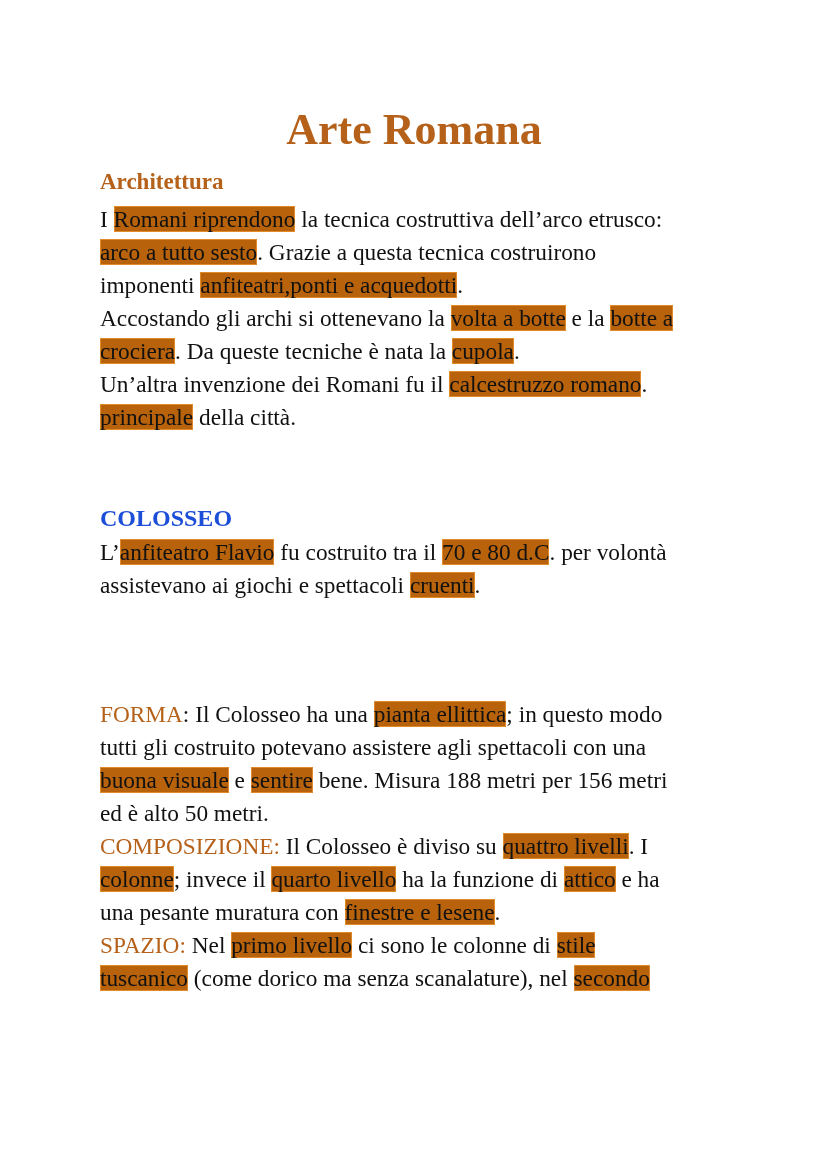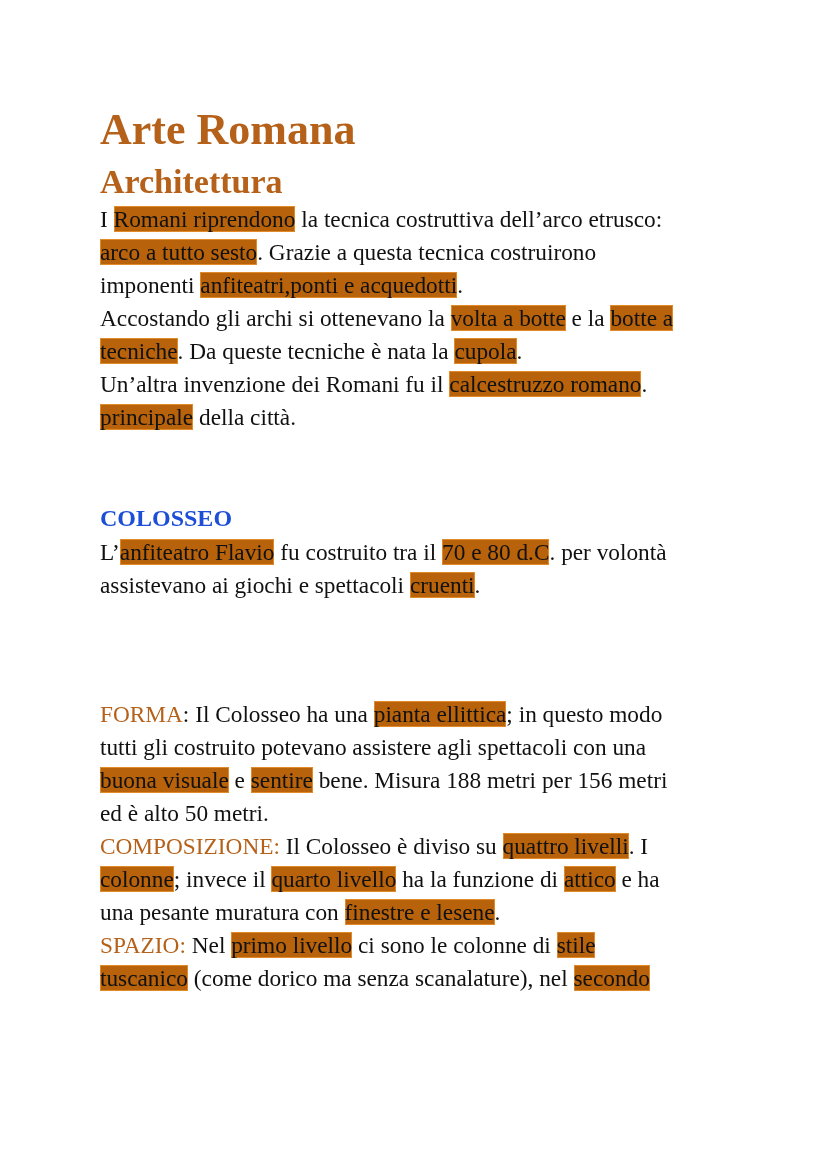--- a/index.html
+++ b/index.html
@@ -1,40 +1,40 @@
 <!DOCTYPE html>
 <html><head>
 <meta charset="utf-8">
 <style>
   html, body { margin: 0; padding: 0; background: #ffffff; }
   body { width: 828px; height: 1169px; position: relative; overflow: hidden;
          font-family: "Liberation Serif", "DejaVu Serif", serif; color: #111; }
   .page { position: absolute; left: 100px; top: 0; width: 640px; }
-  .title { position: absolute; left: 0; top: 104px; width: 628px; text-align: left;
+  .title { position: absolute; left: 0; top: 104px; width: 628px; text-align: center;
            font-size: 44px; font-weight: bold; color: #b5611a; line-height: 52px; }
-  .h2 { position: absolute; left: 0; font-size: 34px; font-weight: bold; color: #b5611a; line-height: 34px; }
+  .h2 { position: absolute; left: 0; font-size: 23px; font-weight: bold; color: #b5611a; line-height: 34px; }
   .h3 { position: absolute; left: 0; font-size: 24px; font-weight: bold; color: #1d4ed8; line-height: 30px; }
   .para { position: absolute; left: 0; width: 640px; font-size: 23.3px; line-height: 33px; white-space: nowrap; }
   .line { display: block; height: 33px; }
   .hl { background: #b8620b; box-shadow: 0 0 0 1px #e08a2a inset; padding: 0; }
   .lbl { color: #b5611a; }
 </style>
 </head>
 <body>
 
 <div class="page">
   <div class="title">Arte Romana</div>
 
   <div class="h2" style="top:165px">Architettura</div>
   <div class="para" style="top:203px">
       <span class="line"><span>I </span><span class="hl">Romani riprendono</span><span> la tecnica costruttiva dell’arco etrusco:</span></span>
       <span class="line"><span class="hl">arco a tutto sesto</span><span>. Grazie a questa tecnica costruirono</span></span>
       <span class="line"><span>imponenti </span><span class="hl">anfiteatri,ponti e acquedotti</span><span>.</span></span>
       <span class="line"><span>Accostando gli archi si ottenevano la </span><span class="hl">volta a botte</span><span> e la </span><span class="hl">botte a</span></span>
-      <span class="line"><span class="hl">tecniche</span><span>. Da queste tecniche è nata la </span><span class="hl">cupola</span><span>.</span></span>
+      <span class="line"><span class="hl">crociera</span><span>. Da queste tecniche è nata la </span><span class="hl">cupola</span><span>.</span></span>
       <span class="line"><span>Un’altra invenzione dei Romani fu il </span><span class="hl">calcestruzzo romano</span><span>.</span></span>
       <span class="line"><span class="hl">principale</span><span> della città.</span></span>
     </div>
 
   <div class="h3" style="top:503px">COLOSSEO</div>
   <div class="para" style="top:536px">
       <span class="line"><span>L’</span><span class="hl">anfiteatro Flavio</span><span> fu costruito tra il </span><span class="hl">70 e 80 d.C</span><span>. per volontà</span></span>
       <span class="line"><span>assistevano ai giochi e spettacoli </span><span class="hl">cruenti</span><span>.</span></span>
     </div>
 

